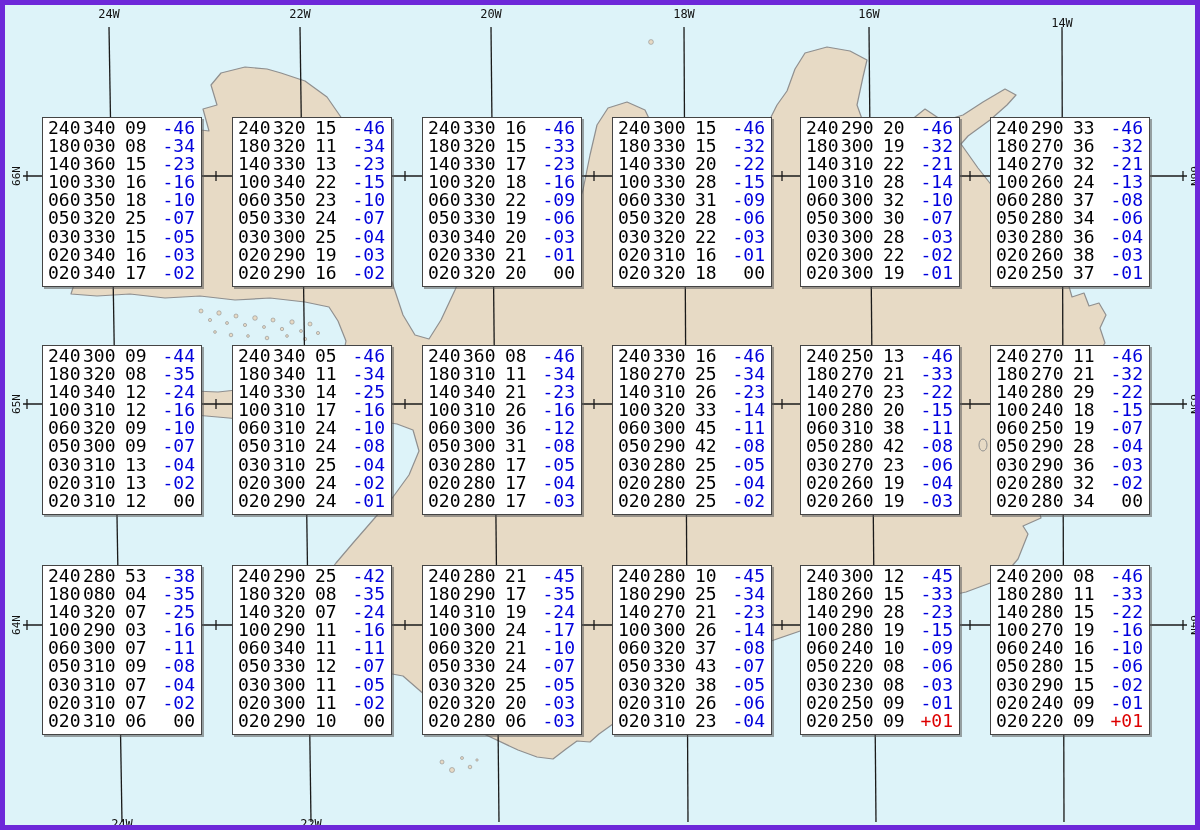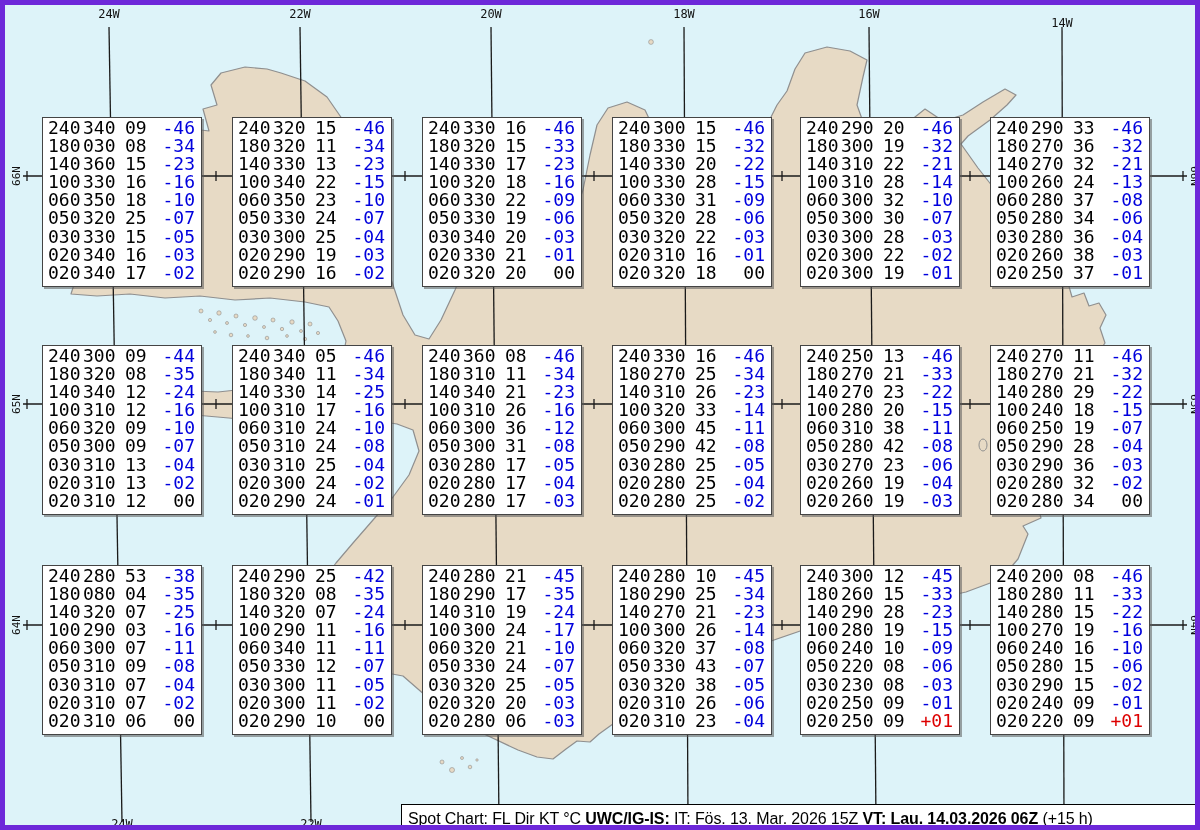--- a/index.html
+++ b/index.html
@@ -339,14 +339,13 @@
         <div class="sline"><span class="fl">140</span><span class="dir">280</span><span class="spd">15</span><span class="temp neg">-22</span></div>
         <div class="sline"><span class="fl">100</span><span class="dir">270</span><span class="spd">19</span><span class="temp neg">-16</span></div>
         <div class="sline"><span class="fl">060</span><span class="dir">240</span><span class="spd">16</span><span class="temp neg">-10</span></div>
         <div class="sline"><span class="fl">050</span><span class="dir">280</span><span class="spd">15</span><span class="temp neg">-06</span></div>
         <div class="sline"><span class="fl">030</span><span class="dir">290</span><span class="spd">15</span><span class="temp neg">-02</span></div>
         <div class="sline"><span class="fl">020</span><span class="dir">240</span><span class="spd">09</span><span class="temp neg">-01</span></div>
         <div class="sline"><span class="fl">020</span><span class="dir">220</span><span class="spd">09</span><span class="temp pos">+01</span></div>
       </div>
     </div>
 
-  <div id="status-bar"><span class="">Spot Chart: FL Dir KT °C </span><span class="bold">UWC/IG-IS:</span><span class=""> IT: Fös. 13. Mar. 2026 15Z </span><span class="bold">VT: Lau. 14.03.2026 06Z</span><span class=""> (+15 h)</span></div>
 </div>
 
 </body></html>

